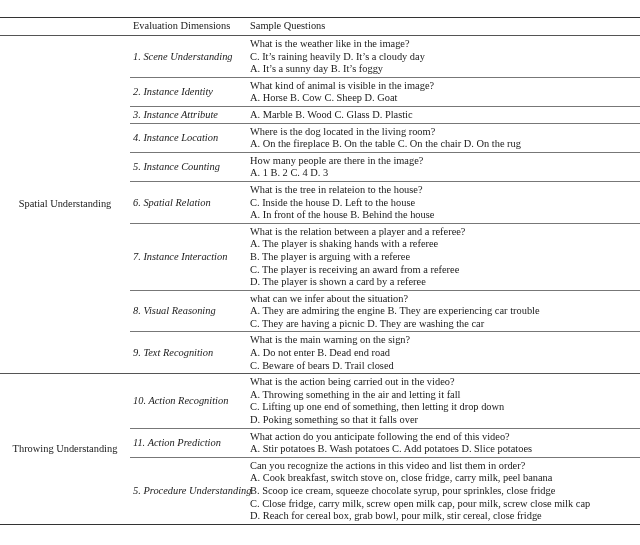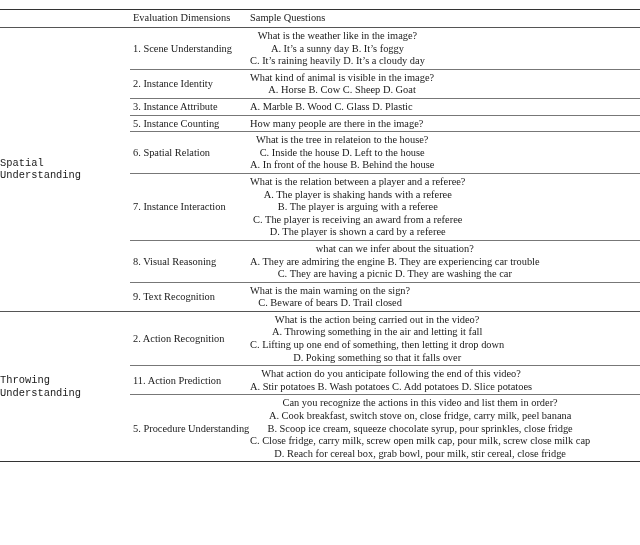--- a/index.html
+++ b/index.html
@@ -8,21 +8,21 @@
       font-family: "Liberation Serif", "DejaVu Serif", serif;
       color: #1a1a1a;
       font-size: 10.4px;
       line-height: 12.6px;
     }
     .table {
       position: relative;
       width: 640px;
       border-top: 1.5px solid #333;
       border-bottom: 1.5px solid #333;
-      margin-top: 9px;
+      margin-top: 17px;
     }
     .header {
       display: flex;
       height: 17px;
       align-items: center;
       border-bottom: 1px solid #555;
     }
     .header .c-cat { width: 130px; }
     .header .c-dim { width: 117px; padding-left: 3px; }
     .header .c-q { padding-left: 0; }
@@ -30,77 +30,85 @@
       display: flex;
       position: relative;
     }
     .group + .group { border-top: 1px solid #555; }
     .cat {
       width: 130px;
       display: flex;
       align-items: center;
       justify-content: center;
       flex-shrink: 0;
-      font-family: Liberation Mono, monospace;
     }
     .rows { flex: 1; }
     .row {
       display: flex;
       align-items: center;
       padding: 2px 0 1px 0;
     }
     .row + .row { border-top: 1px solid #777; }
     .dim {
       width: 117px;
       padding-left: 3px;
       flex-shrink: 0;
       white-space: nowrap;
+      font-style: italic;
     }
     .q { white-space: nowrap; }
-    .q div { white-space: nowrap; text-align: center; }
+    .q div { white-space: nowrap; }
   </style>
 </head>
 <body>
 
 <div class="table">
   <div class="header">
     <div class="c-cat"></div>
     <div class="c-dim">Evaluation Dimensions</div>
     <div class="c-q">Sample Questions</div>
   </div>
 
   <div id="groups">
       <div class="group">
     <div class="cat">Spatial Understanding</div>
     <div class="rows">
           <div class="row">
     <div class="dim">1. Scene Understanding</div>
     <div class="q">
               <div>What is the weather like in the image?</div>
+              <div>C. It’s raining heavily D. It’s a cloudy day</div>
               <div>A. It’s a sunny day B. It’s foggy</div>
-              <div>C. It’s raining heavily D. It’s a cloudy day</div>
             </div>
   </div>
           <div class="row">
     <div class="dim">2. Instance Identity</div>
     <div class="q">
               <div>What kind of animal is visible in the image?</div>
               <div>A. Horse B. Cow C. Sheep D. Goat</div>
             </div>
   </div>
           <div class="row">
     <div class="dim">3. Instance Attribute</div>
     <div class="q">
               <div>A. Marble B. Wood C. Glass D. Plastic</div>
             </div>
   </div>
           <div class="row">
+    <div class="dim">4. Instance Location</div>
+    <div class="q">
+              <div>Where is the dog located in the living room?</div>
+              <div>A. On the fireplace B. On the table C. On the chair D. On the rug</div>
+            </div>
+  </div>
+          <div class="row">
     <div class="dim">5. Instance Counting</div>
     <div class="q">
               <div>How many people are there in the image?</div>
+              <div>A. 1 B. 2 C. 4 D. 3</div>
             </div>
   </div>
           <div class="row">
     <div class="dim">6. Spatial Relation</div>
     <div class="q">
               <div>What is the tree in relateion to the house?</div>
               <div>C. Inside the house D. Left to the house</div>
               <div>A. In front of the house B. Behind the house</div>
             </div>
   </div>
@@ -119,30 +127,31 @@
     <div class="q">
               <div>what can we infer about the situation?</div>
               <div>A. They are admiring the engine B. They are experiencing car trouble</div>
               <div>C. They are having a picnic D. They are washing the car</div>
             </div>
   </div>
           <div class="row">
     <div class="dim">9. Text Recognition</div>
     <div class="q">
               <div>What is the main warning on the sign?</div>
+              <div>A. Do not enter B. Dead end road</div>
               <div>C. Beware of bears D. Trail closed</div>
             </div>
   </div>
         </div>
   </div>
       <div class="group">
     <div class="cat">Throwing Understanding</div>
     <div class="rows">
           <div class="row">
-    <div class="dim">2. Action Recognition</div>
+    <div class="dim">10. Action Recognition</div>
     <div class="q">
               <div>What is the action being carried out in the video?</div>
               <div>A. Throwing something in the air and letting it fall</div>
               <div>C. Lifting up one end of something, then letting it drop down</div>
               <div>D. Poking something so that it falls over</div>
             </div>
   </div>
           <div class="row">
     <div class="dim">11. Action Prediction</div>
     <div class="q">

